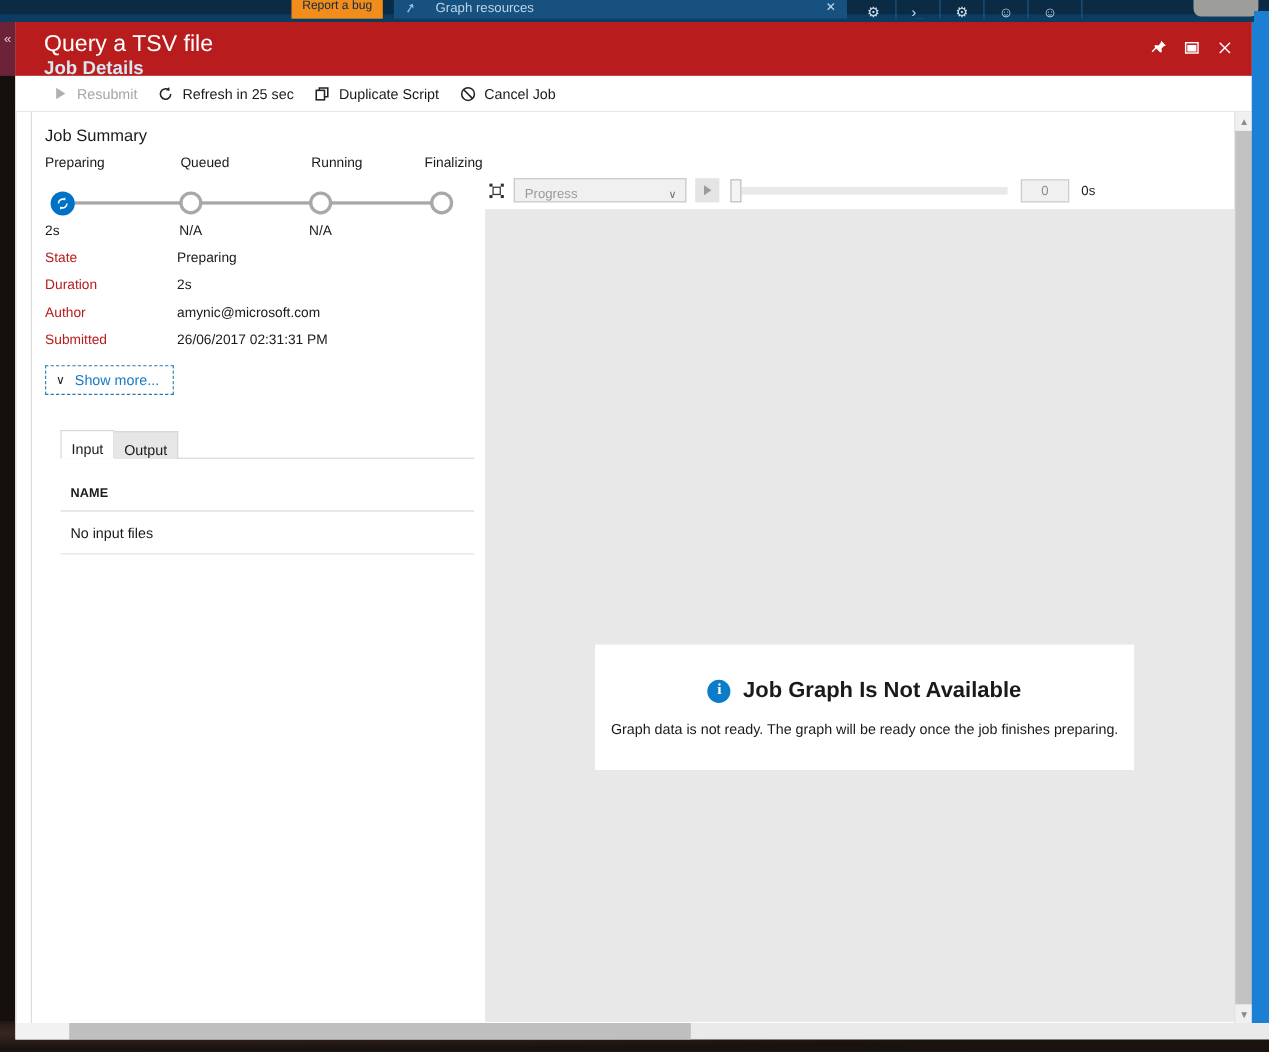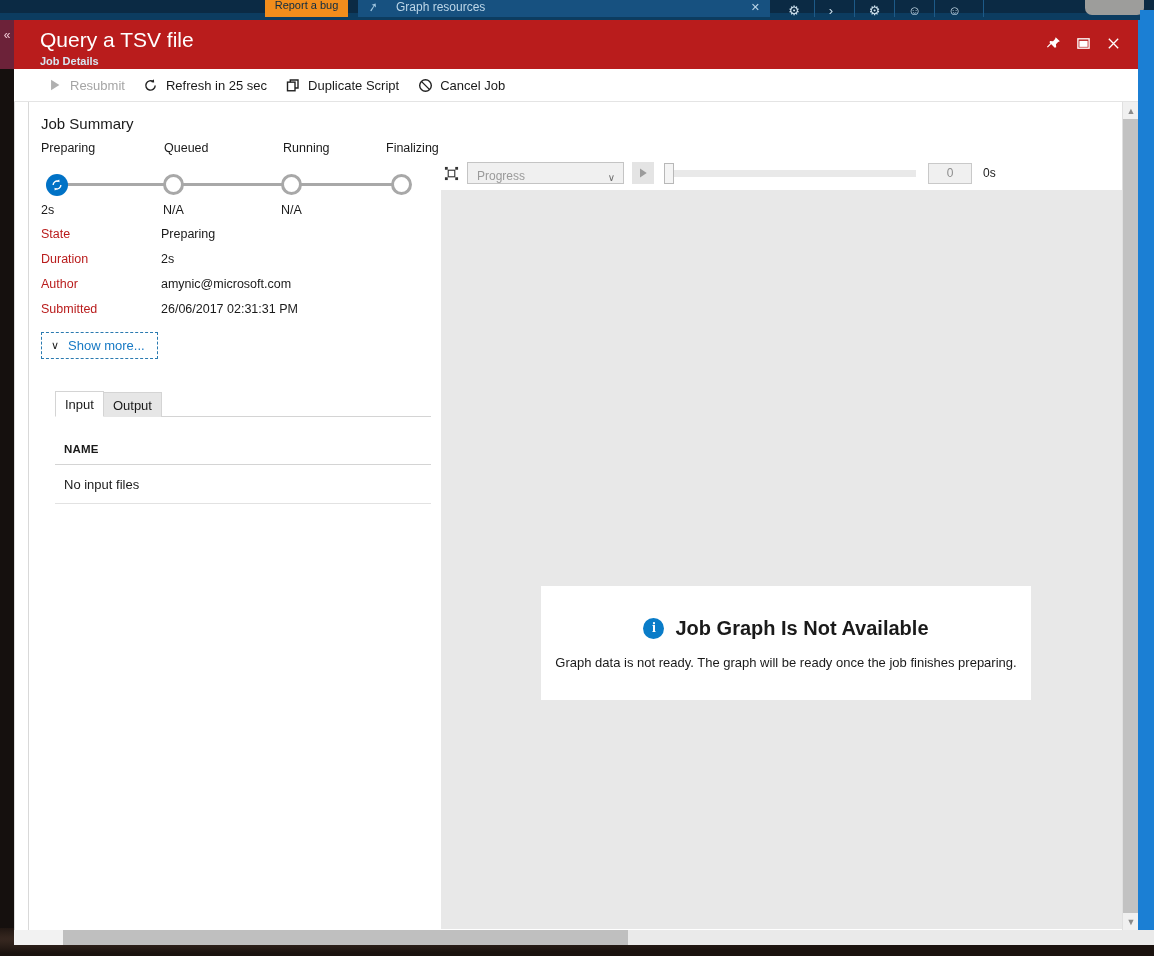--- a/index.html
+++ b/index.html
@@ -85,21 +85,21 @@
     position: absolute; left: 0; top: 0; width: 1124px; height: 49px;
     background: #b91c1c;
   }
   .blade-title {
     position: absolute; left: 26px; top: 7px;
     color: #ffffff; font-size: 21px; line-height: 25px; font-weight: 300;
     white-space: nowrap;
   }
   .blade-subtitle {
     position: absolute; left: 26px; top: 35px;
-    color: #d7e6f0; font-size: 11px; line-height: 13px; font-weight: bold;
+    color: #d7e6f0; font-size: 17px; line-height: 13px; font-weight: bold;
     white-space: nowrap;
   }
   .blade-header-actions {
     position: absolute; right: 10px; top: 8px;
     display: flex; align-items: center; gap: 0px;
   }
   .hdr-btn {
     width: 30px; height: 30px; display: flex; align-items: center; justify-content: center;
     color: #ffffff; cursor: pointer;
   }
@@ -177,21 +177,21 @@
 
   
   .tabs-wrap { position: absolute; left: 40px; top: 290px; width: 376px; }
   .tabstrip { display: flex; align-items: flex-end; height: 25px; position: relative; }
   .tabstrip:after {
     content:''; position: absolute; left: 0; right: 0; bottom: 0; height: 1px;
     background: #d4d4d4;
   }
   .tab {
     position: relative; z-index: 1; height: 25px; padding: 0 9px;
-    display: flex; align-items: center; font-size: 13px; color: #1a1a1a;
+    display: flex; align-items: flex-end; font-size: 13px; color: #1a1a1a;
     border: 1px solid #d4d4d4; border-bottom: none; cursor: pointer;
     background: #e6e6e6;
   }
   .tab.active { background: #ffffff; height: 26px; border-bottom: 1px solid #ffffff; }
   .tab + .tab { border-left: none; }
 
   .table-head {
     margin-top: 17px; height: 31px; display: flex; align-items: center;
     border-bottom: 1px solid #d4d4d4;
     font-size: 11.5px; font-weight: bold; color: #1a1a1a; letter-spacing: .2px;

